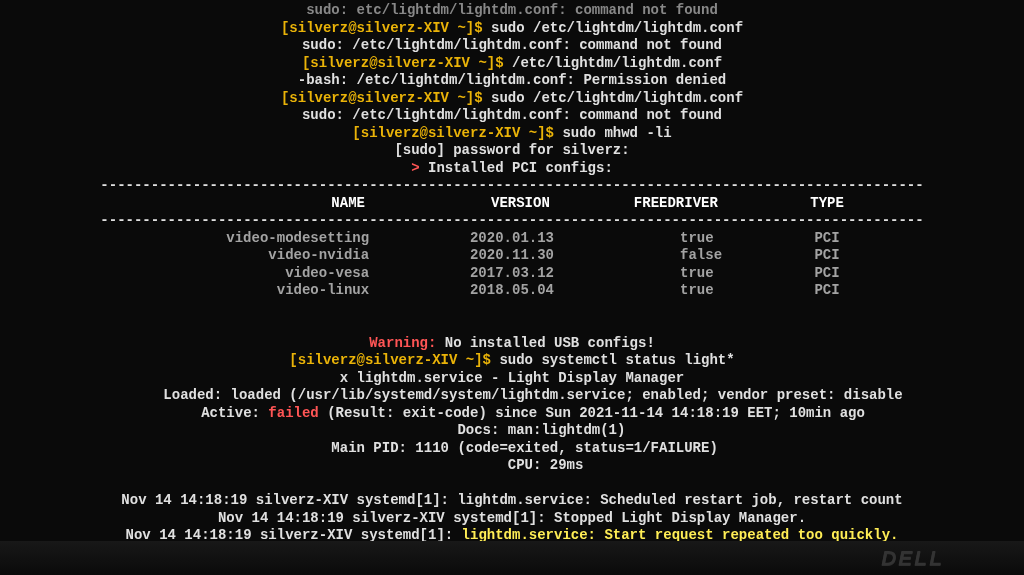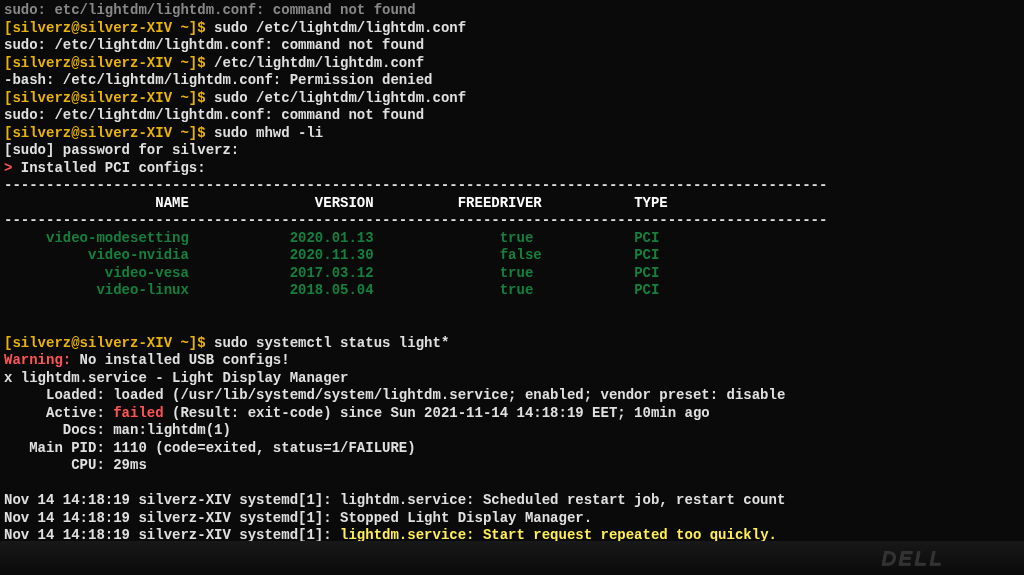--- a/index.html
+++ b/index.html
@@ -11,33 +11,33 @@
       font-family: "Courier New", monospace;
       font-size: 14px;
       line-height: 1.25;
       color: #cccccc;
       font-weight: bold;
     }
     .terminal {
       padding: 2px 4px;
       background: #0a0a0a;
     }
-    .line { white-space: pre; }
+    .line { white-space: pre; text-align: center; }
     .white { color: #e0e0e0; }
     .gray { color: #888888; }
     .red { color: #ff5555; }
     .yellow { color: #ffee55; }
     .prompt-user { color: #eab308; }
     .cmd { color: #e0e0e0; }
     .table-head {
       color: #ffffff;
       font-weight: bold;
     }
     .table-row {
-      color: #15803d;
+      color: #a3a3a3;
     }
     .dell-logo {
       position: absolute;
       bottom: 4px;
       right: 80px;
       font-family: Arial, sans-serif;
       font-size: 21px;
       font-style: italic;
       letter-spacing: 2px;
       color: #333;
@@ -68,22 +68,22 @@
   <div class="line"><span class="red">&gt; </span><span class="white">Installed PCI configs:</span></div>
   <div class="line white">--------------------------------------------------------------------------------------------------</div>
   <div class="line table-head"><span>                  NAME</span><span>               VERSION</span><span>          FREEDRIVER</span><span>           TYPE</span></div>
   <div class="line white">--------------------------------------------------------------------------------------------------</div>
   <div class="line table-row"><span>     video-modesetting</span><span>            2020.01.13</span><span>               true</span><span>            PCI</span></div>
   <div class="line table-row"><span>          video-nvidia</span><span>            2020.11.30</span><span>               false</span><span>           PCI</span></div>
   <div class="line table-row"><span>            video-vesa</span><span>            2017.03.12</span><span>               true</span><span>            PCI</span></div>
   <div class="line table-row"><span>           video-linux</span><span>            2018.05.04</span><span>               true</span><span>            PCI</span></div>
   <div class="line">&nbsp;</div>
   <div class="line">&nbsp;</div>
+  <div class="line"><span class="red">Warning:</span><span class="white"> No installed USB configs!</span></div>
   <div class="line"><span class="prompt-user">[silverz@silverz-XIV ~]$</span><span class="cmd"> sudo systemctl status light*</span></div>
-  <div class="line"><span class="red">Warning:</span><span class="white"> No installed USB configs!</span></div>
   <div class="line white">x lightdm.service - Light Display Manager</div>
   <div class="line white">     Loaded: loaded (/usr/lib/systemd/system/lightdm.service; enabled; vendor preset: disable</div>
   <div class="line"><span class="white">     Active: </span><span class="red">failed</span><span class="white"> (Result: exit-code) since Sun 2021-11-14 14:18:19 EET; 10min ago</span></div>
   <div class="line white">       Docs: man:lightdm(1)</div>
   <div class="line white">   Main PID: 1110 (code=exited, status=1/FAILURE)</div>
   <div class="line white">        CPU: 29ms</div>
   <div class="line">&nbsp;</div>
   <div class="line white">Nov 14 14:18:19 silverz-XIV systemd[1]: lightdm.service: Scheduled restart job, restart count</div>
   <div class="line"><span class="white">Nov 14 14:18:19 silverz-XIV systemd[1]: </span><span class="white">Stopped Light Display Manager.</span></div>
   <div class="line"><span class="white">Nov 14 14:18:19 silverz-XIV systemd[1]: </span><span class="yellow">lightdm.service: Start request repeated too quickly.</span></div>

